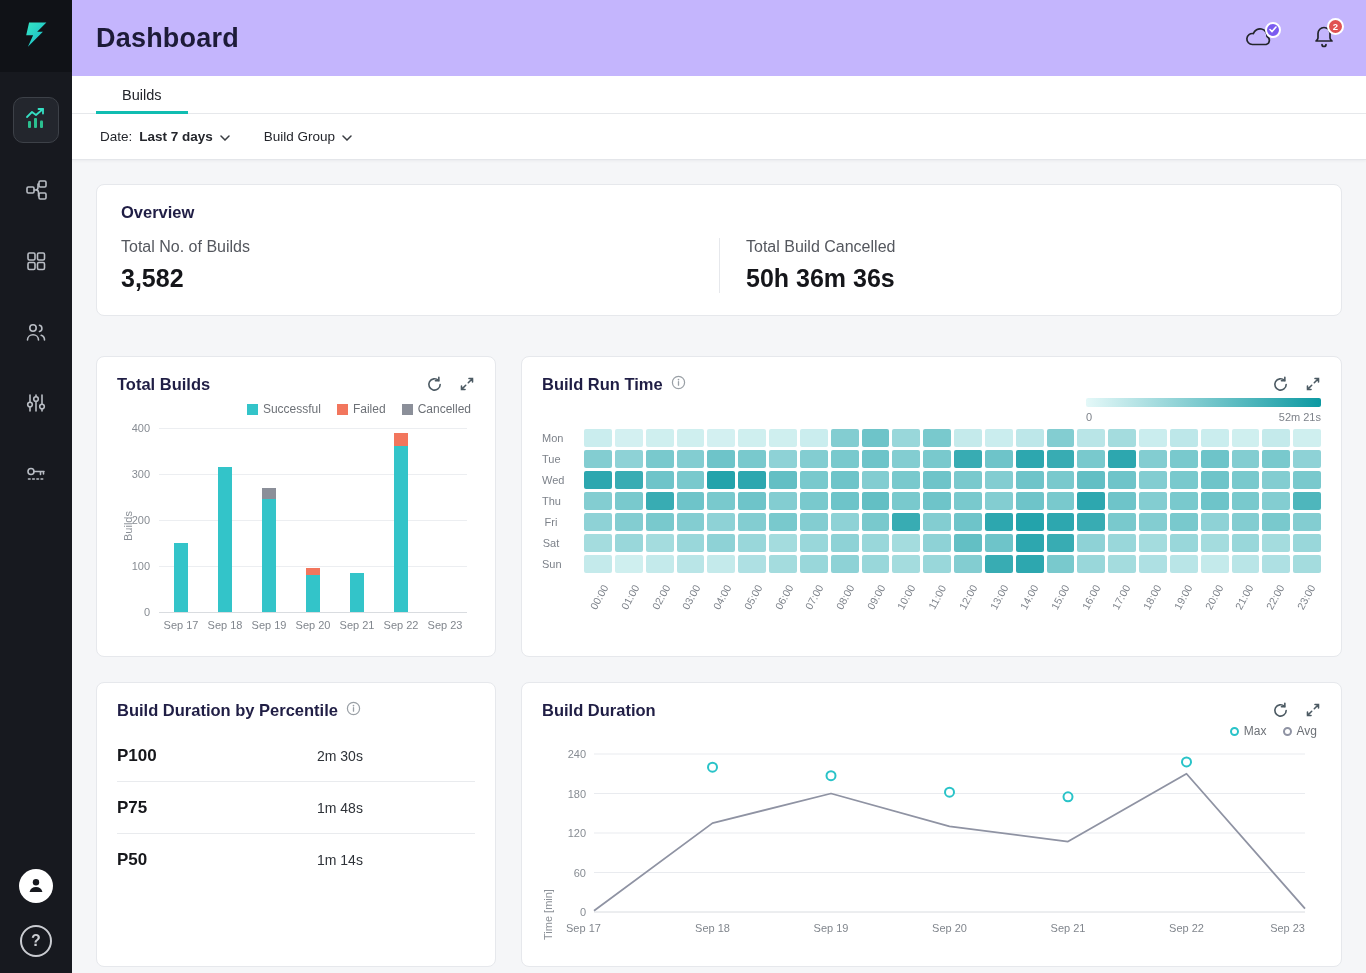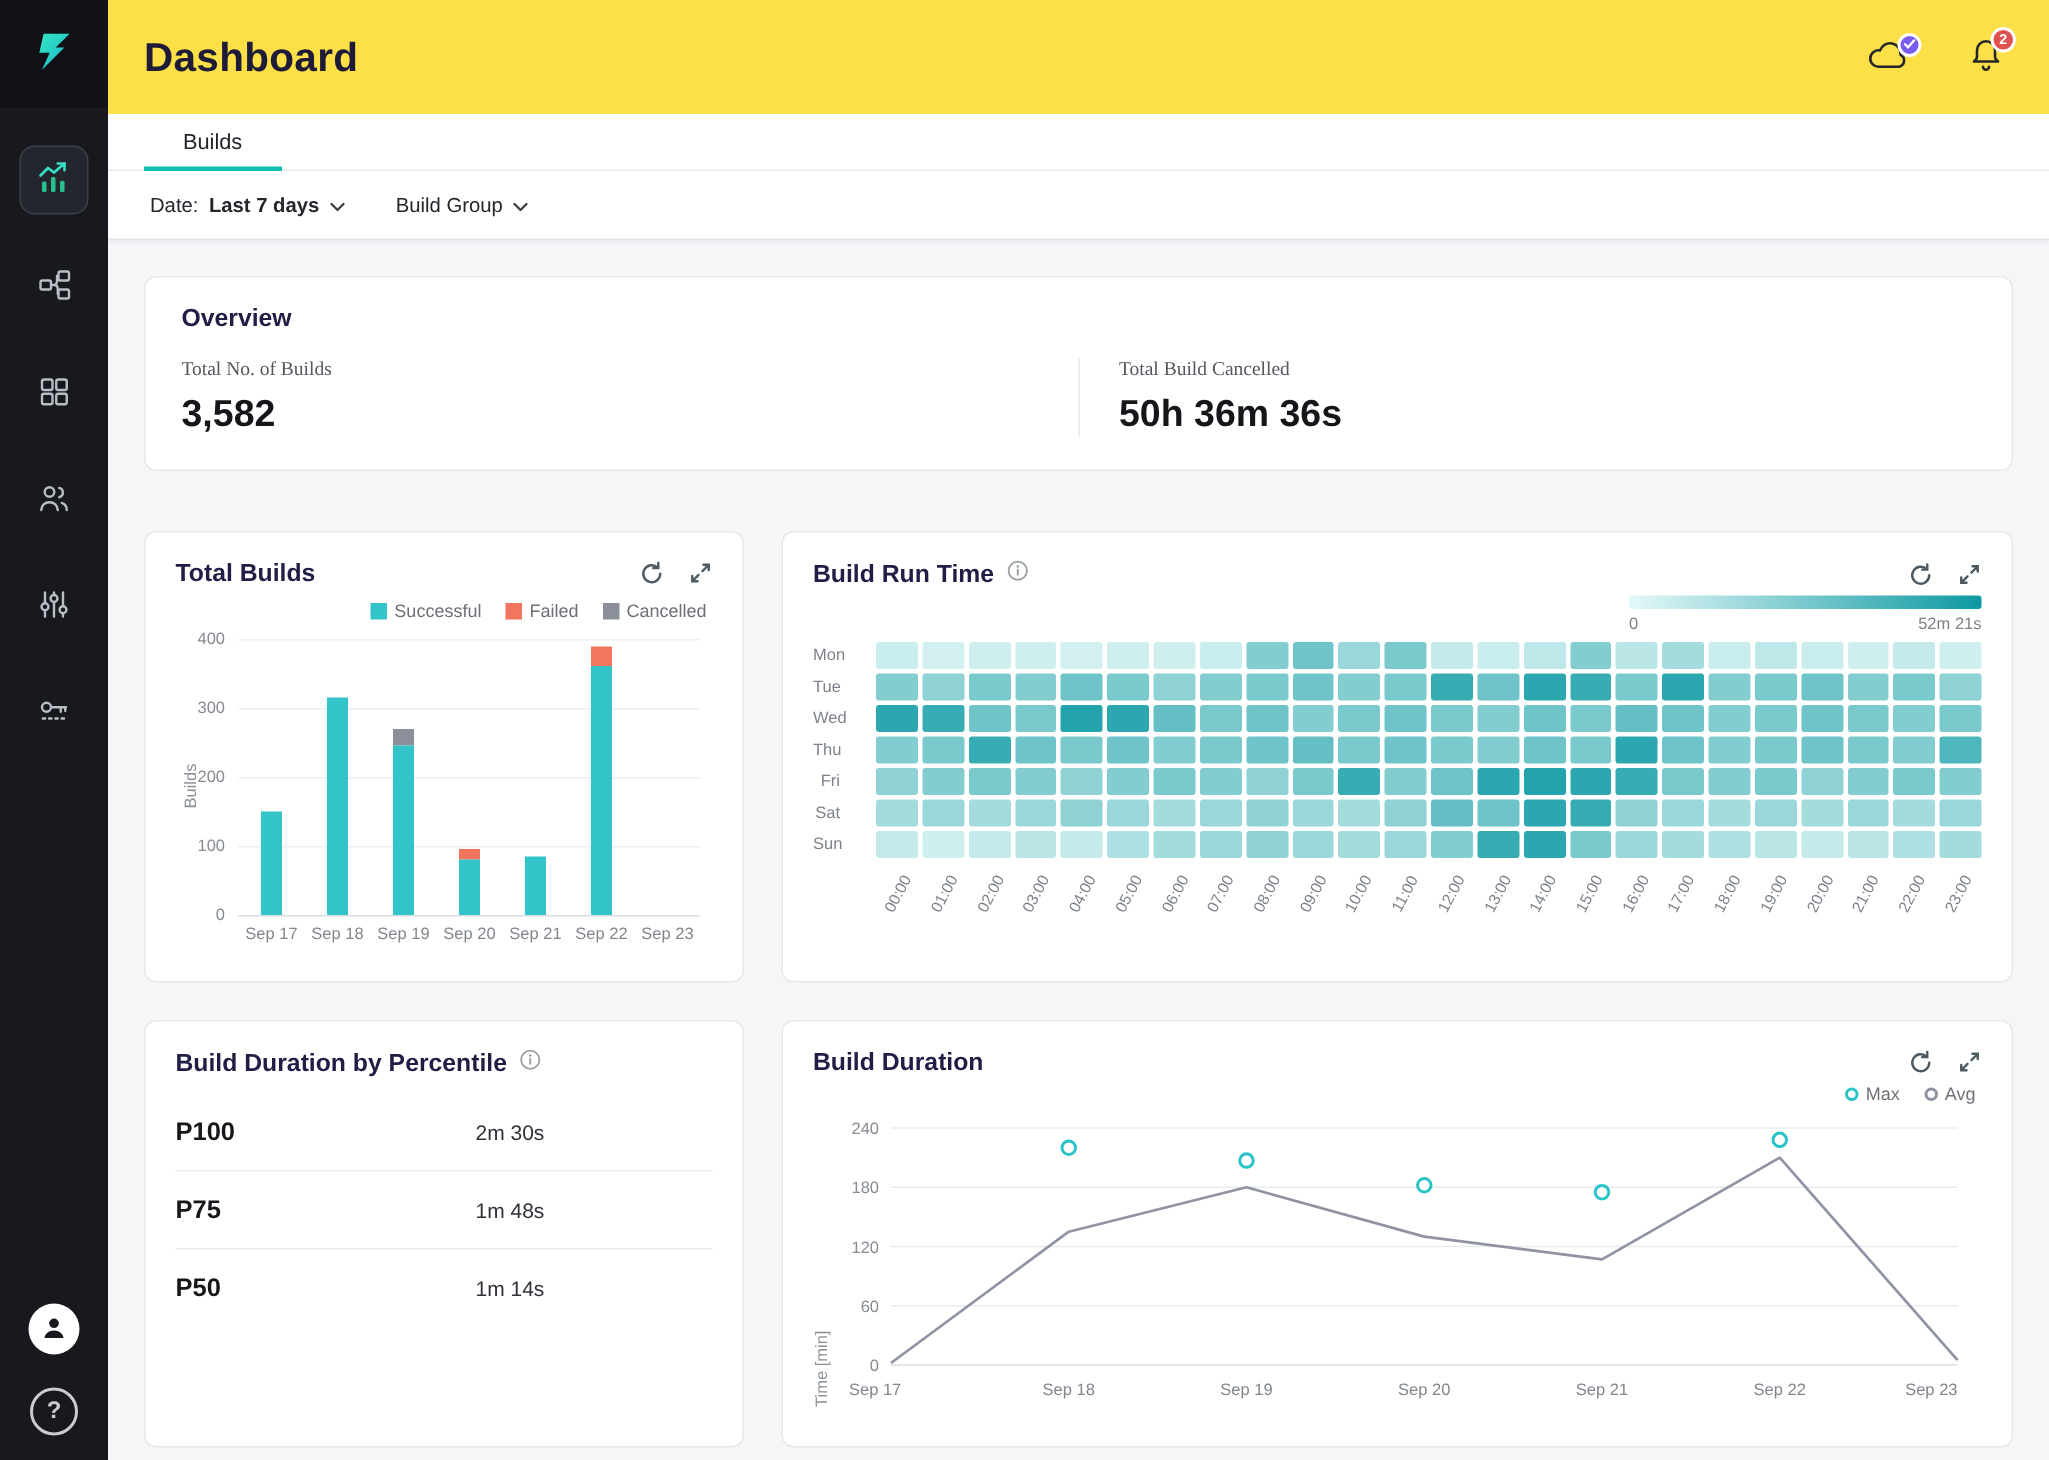--- a/index.html
+++ b/index.html
@@ -11,21 +11,21 @@
   .logo { width:72px; height:72px; background:#101217; display:flex; align-items:center; justify-content:center; cursor:pointer; }
   .side-btn { width:46px; height:46px; margin-top:25px; background:transparent; border:1px solid transparent; border-radius:10px; display:flex; align-items:center; justify-content:center; cursor:pointer; }
   .side-btn:first-child { margin-top:24px; }
   .side-btn.active { background:#23262d; border-color:#3d4148; }
   .side-bottom { margin-top:auto; margin-bottom:16px; display:flex; flex-direction:column; align-items:center; gap:22px; }
   .avatar-btn { width:34px; height:34px; border-radius:50%; background:#ffffff; border:none; display:flex; align-items:center; justify-content:center; cursor:pointer; }
   .help-btn { width:32px; height:32px; border-radius:50%; background:transparent; border:2px solid #caccd1; color:#caccd1; font-size:16px; font-weight:700; display:flex; align-items:center; justify-content:center; cursor:pointer; }
 
   
   .main { margin-left:72px; }
-  .topbar { height:76px; background:#fde047; display:flex; align-items:center; padding:0 30px 0 24px; }
+  .topbar { height:76px; background:#c4b5fd; display:flex; align-items:center; padding:0 30px 0 24px; }
   .page-title { font-size:27px; font-weight:700; color:#1d1b38; letter-spacing:.2px; }
   .top-actions { margin-left:auto; display:flex; align-items:center; gap:38px; }
   .icon-btn { position:relative; background:none; border:none; cursor:pointer; display:flex; }
   .badge { position:absolute; display:flex; align-items:center; justify-content:center; border-radius:50%; color:#fff; }
   .badge-purple { top:-3px; right:-7px; width:16px; height:16px; background:#7b5cf0; border:2px solid #fff; }
   .badge-red { top:-6px; right:-8px; width:17px; height:17px; background:#e05252; border:2px solid #fff; font-size:9.5px; font-weight:700; }
 
   .tabsbar { background:#fff; border-bottom:1px solid #e8eaed; display:flex; padding-left:24px; height:38px; }
   .tab { position:relative; padding:0 26px; display:flex; align-items:center; font-size:14.5px; font-weight:500; color:#23252b; cursor:pointer; }
   .tab.active::after { content:""; position:absolute; left:0; right:0; bottom:-1px; height:3px; background:#10bdb1; }
@@ -38,21 +38,21 @@
   .content { padding:24px; }
   .card { background:#fff; border:1px solid #e6e8ec; border-radius:8px; }
   .card-head { display:flex; align-items:center; gap:8px; }
   .card-title { font-size:16.5px; font-weight:700; color:#201e45; }
   .card-icons { margin-left:auto; display:flex; gap:16px; }
   .card-icons .icon-btn svg { display:block; }
 
   .overview-card { padding:18px 24px 22px; margin-bottom:40px; }
   .ov-grid { display:grid; grid-template-columns:1fr 1fr; margin-top:16px; }
   .ov-cell + .ov-cell { border-left:1px solid #e6e8ec; padding-left:26px; }
-  .ov-label { font-size:13px; color:#54575e; margin-bottom:8px;font-family:Liberation Serif, serif; }
+  .ov-label { font-size:16px; color:#54575e; margin-bottom:8px; }
   .ov-value { font-size:25px; font-weight:700; color:#15161a; }
 
   .charts-grid { display:grid; grid-template-columns:400px 1fr; gap:25px; }
   .charts-grid + .charts-grid { margin-top:25px; }
   .chart-card { padding:18px 20px 16px; min-height:285px; }
 
   
   .legend { display:flex; justify-content:flex-end; gap:16px; margin:8px 4px 2px 0; font-size:12px; color:#6d7177; }
   .legend-item { display:flex; align-items:center; gap:5px; }
   .sw { width:11px; height:11px; display:inline-block; }
@@ -64,21 +64,21 @@
   .ytick { position:absolute; right:100%; margin-right:9px; font-size:11px; color:#878c93; }
   .bar-group { position:absolute; bottom:0; width:14px; transform:translateX(-50%); display:flex; flex-direction:column-reverse; }
   .xtick { position:absolute; top:100%; margin-top:7px; transform:translateX(-50%); font-size:11px; color:#81868d; white-space:nowrap; }
 
   
   .hm-scale { display:flex; flex-direction:column; align-items:flex-end; margin-top:4px; }
   .hm-gradient { width:235px; height:9px; border-radius:2px; }
   .hm-scale-labels { width:235px; display:flex; justify-content:space-between; font-size:11px; color:#7d828a; margin-top:4px; }
   .hm-rows { margin-top:6px; }
   .hm-row { display:flex; align-items:center; margin-top:3px; }
-  .hm-day { width:42px; text-align:right; padding-right:24px; font-size:11px; color:#7d828a; flex:none; }
+  .hm-day { width:42px; text-align:center; padding-right:24px; font-size:11px; color:#7d828a; flex:none; }
   .hm-cells { flex:1; display:grid; grid-template-columns:repeat(24,1fr); gap:3px; }
   .hm-cell { height:18px; border-radius:2px; }
   .hm-xrow { display:flex; margin-top:2px; }
   .hm-xcells { flex:1; display:grid; grid-template-columns:repeat(24,1fr); }
   .hm-xc { position:relative; height:46px; }
   .hm-xc span { position:absolute; top:16px; left:50%; transform:translateX(-50%) rotate(-62deg); font-size:10.5px; color:#7d828a; white-space:nowrap; }
 
   
   .p-rows { margin-top:10px; }
   .p-row { display:flex; align-items:center; height:52px; border-bottom:1px solid #e9ebee; }

